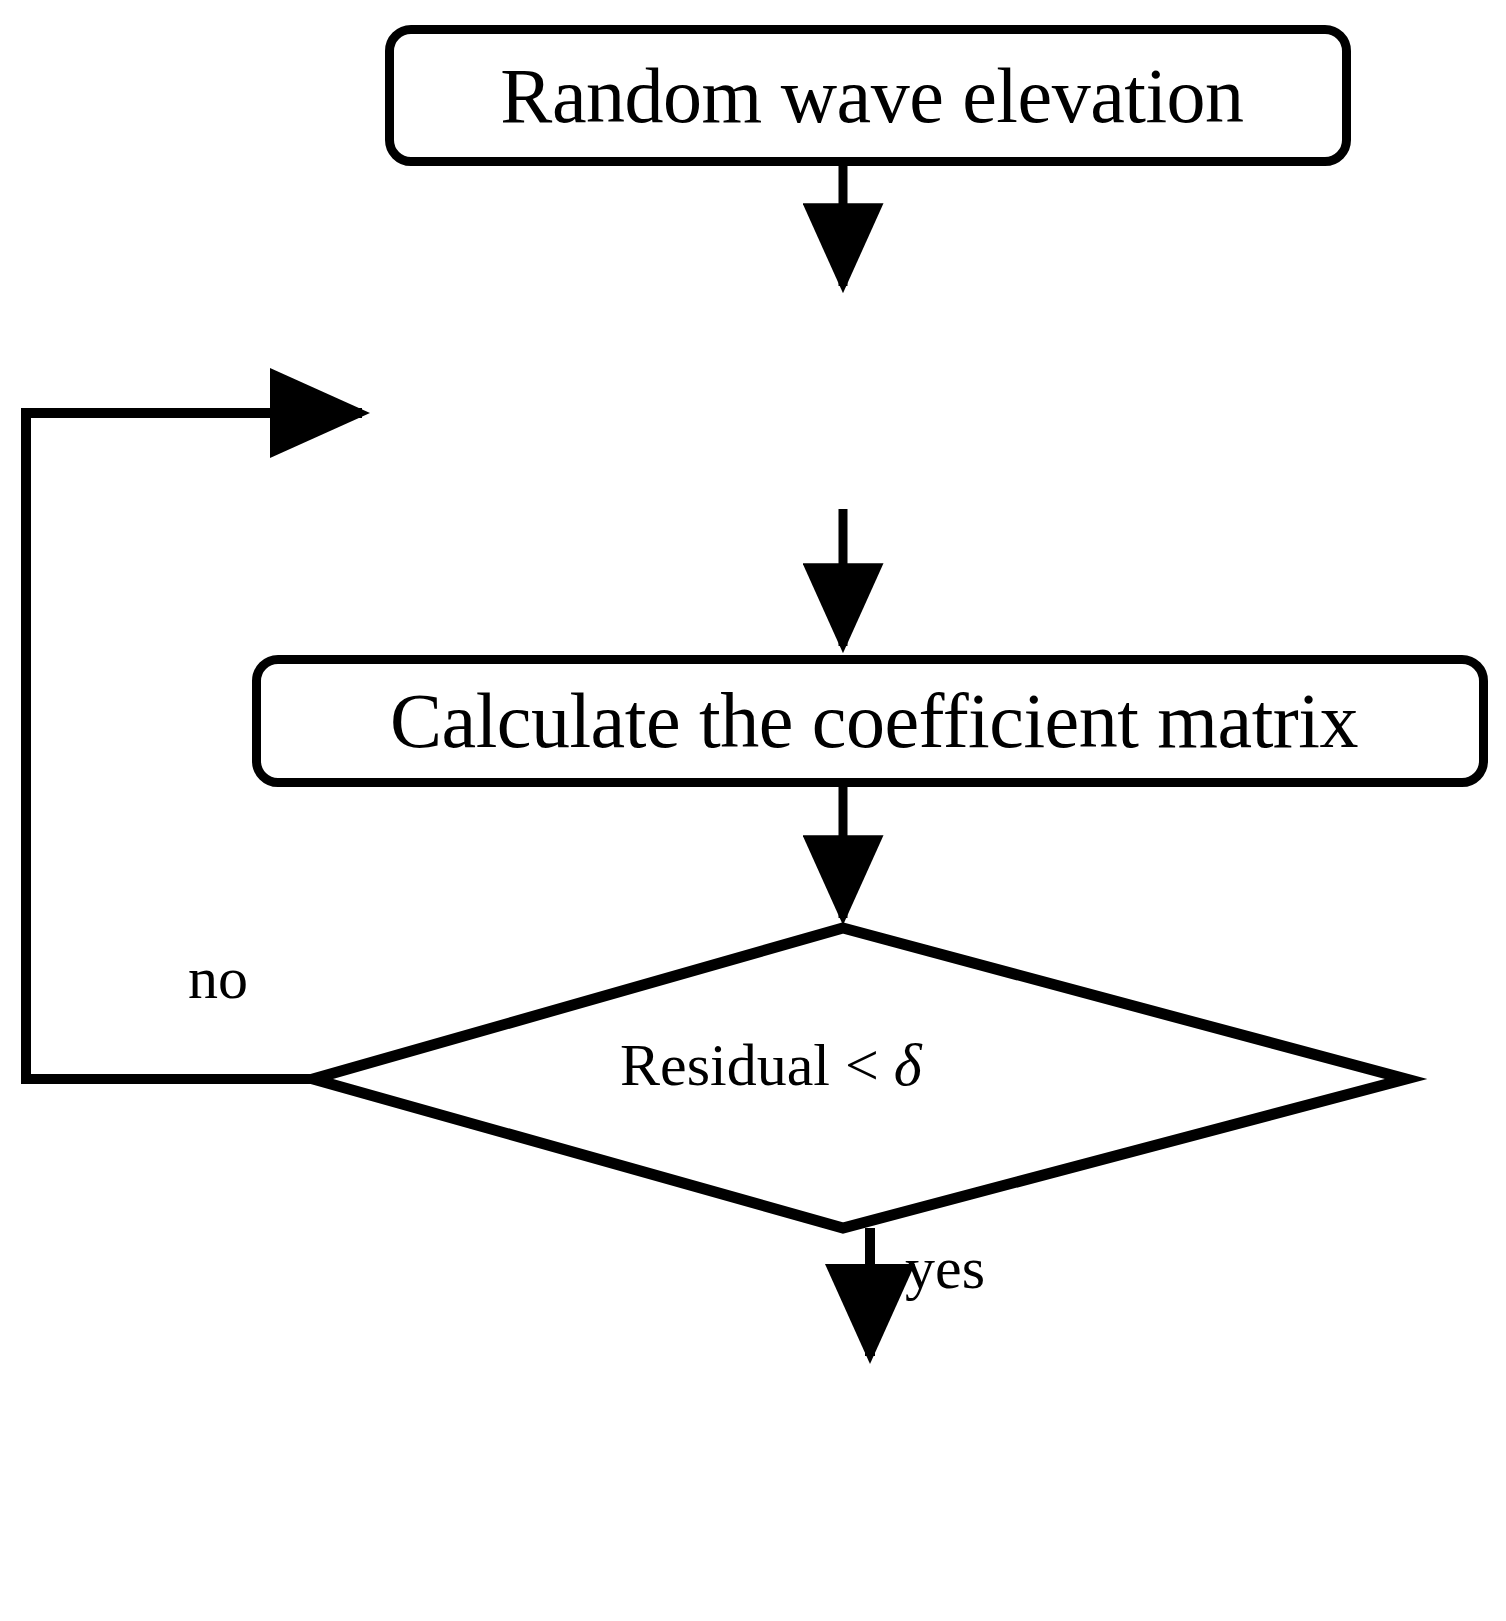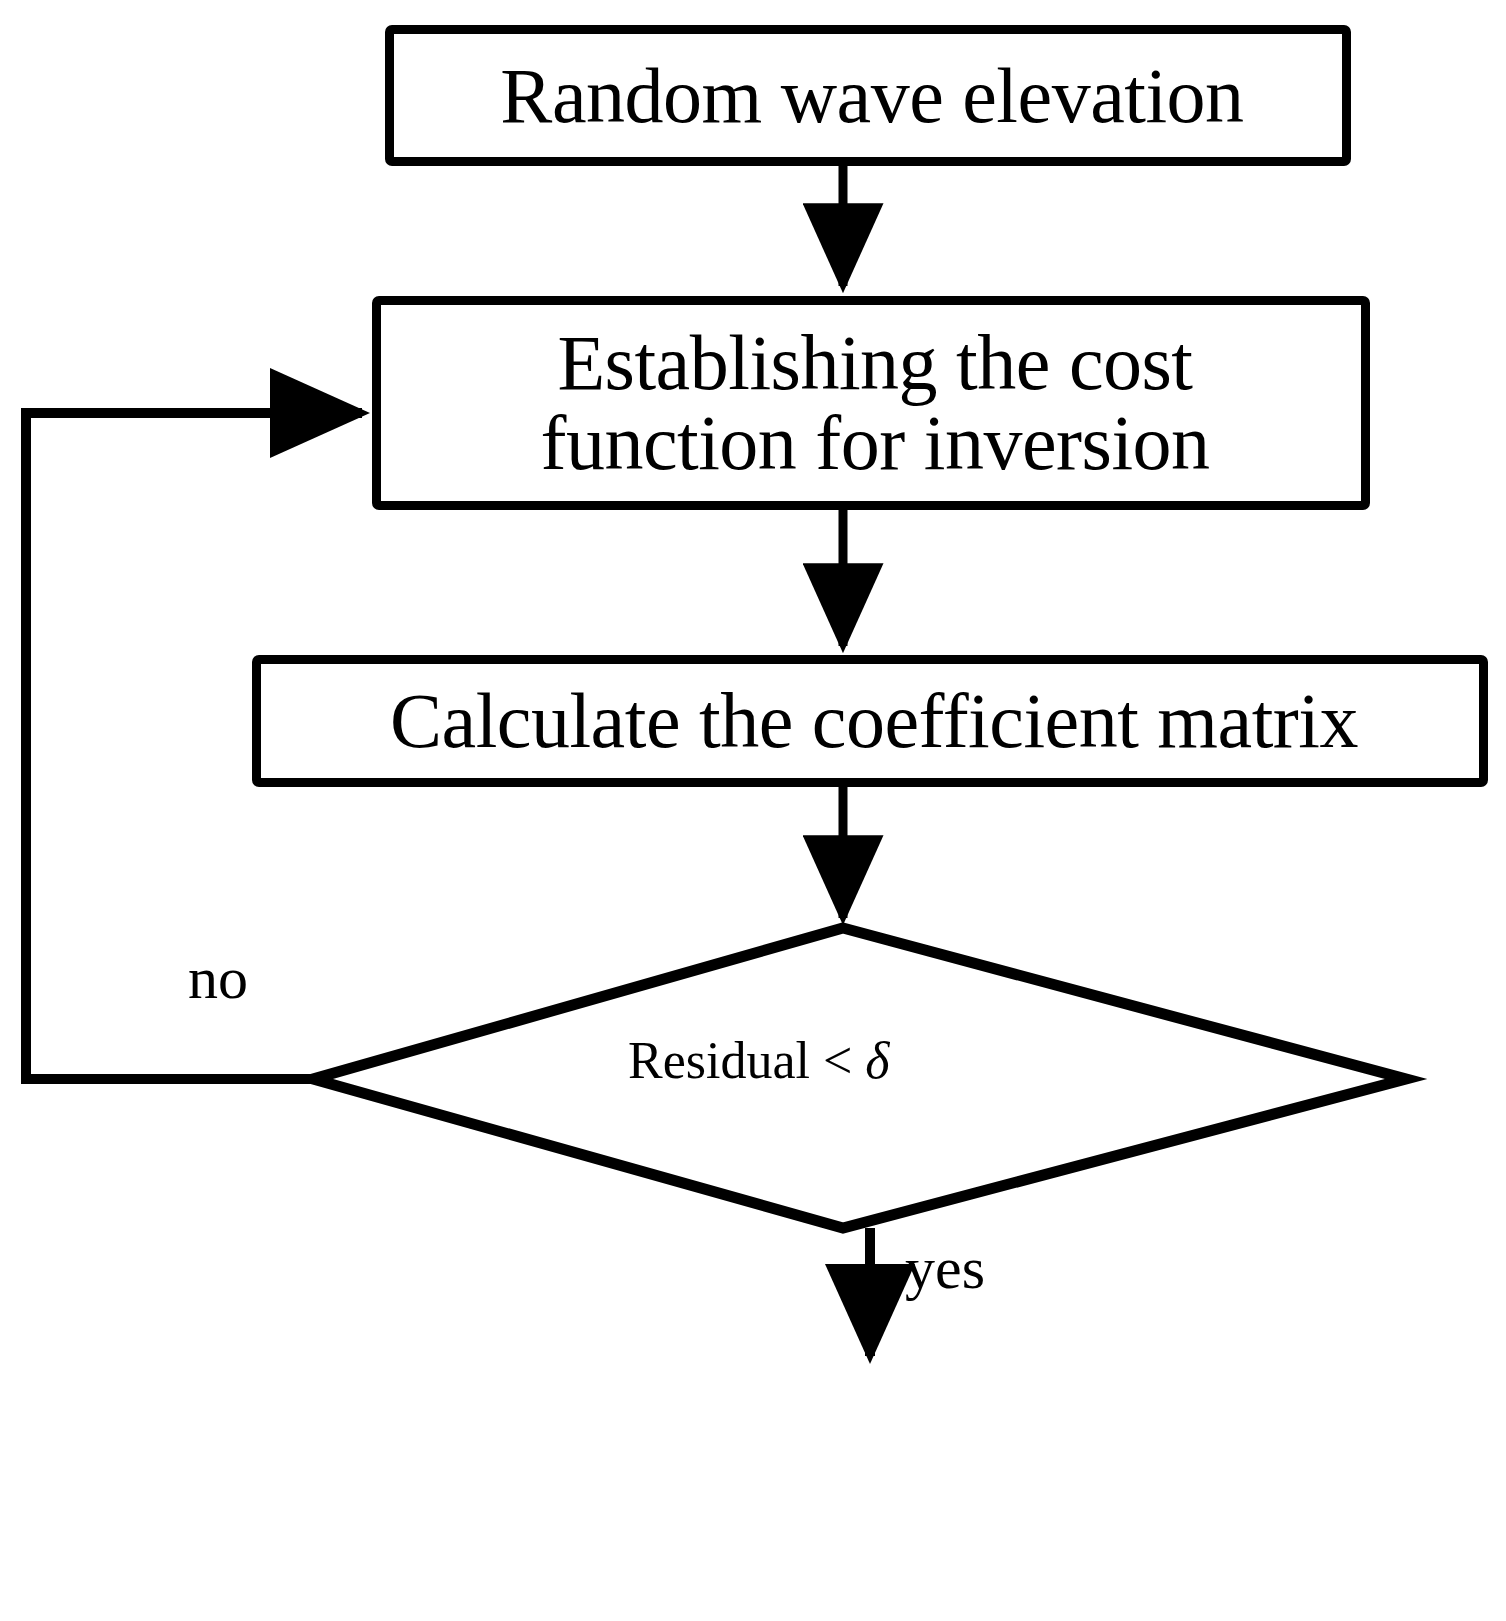--- a/index.html
+++ b/index.html
@@ -30,37 +30,36 @@
   .node {
     position: absolute;
     box-sizing: border-box;
     display: flex;
     align-items: center;
     justify-content: center;
     text-align: center;
   }
   .proc {
     border: 9px solid #000000;
-    border-radius: 7px;
+    border-radius: 26px;
     background: #ffffff;
     padding-left: 8px;
   }
   .proc .txt {
     font-size: 78px;
     line-height: 1.02;
     letter-spacing: -0.5px;
     white-space: pre-line;
     padding: 0 10px;
   }
   .decision-label {
     position: absolute;
-    font-size: 52px;
+    font-size: 60px;
     line-height: 1;
     white-space: nowrap;
-    margin-left: 8px;
   }
   .edge-label {
     position: absolute;
     font-size: 60px;
     line-height: 1;
     white-space: nowrap;
   }
   .delta {
     font-style: italic;
     font-family: "Liberation Serif", "DejaVu Serif", serif;
@@ -100,24 +99,20 @@
 
     <g>
       <line x1="870" y1="1228" x2="870" y2="1356" stroke="#000000" stroke-width="10" marker-end="url(#arrowhead)"></line>
     </g>
   </svg>
 
   <div class="node proc" style="left:385px; top:25px; width:966px; height:141px;">
     <span class="txt">Random wave elevation</span>
   </div>
 
-  <div class="node proc" style="left:372px; top:296px; width:998px; height:214px;">
-    <span class="txt">Establishing the cost
-function for inversion</span>
-  </div>
 
   <div class="node proc" style="left:252px; top:655px; width:1236px; height:132px;">
     <span class="txt">Calculate the coefficient matrix</span>
   </div>
 
   <div class="decision-label" style="left:620px; top:1035px;">
     <span>Residual &lt; </span><span class="delta">δ</span>
   </div>
 
   <div class="edge-label" style="left:188px; top:948px;">no</div>

